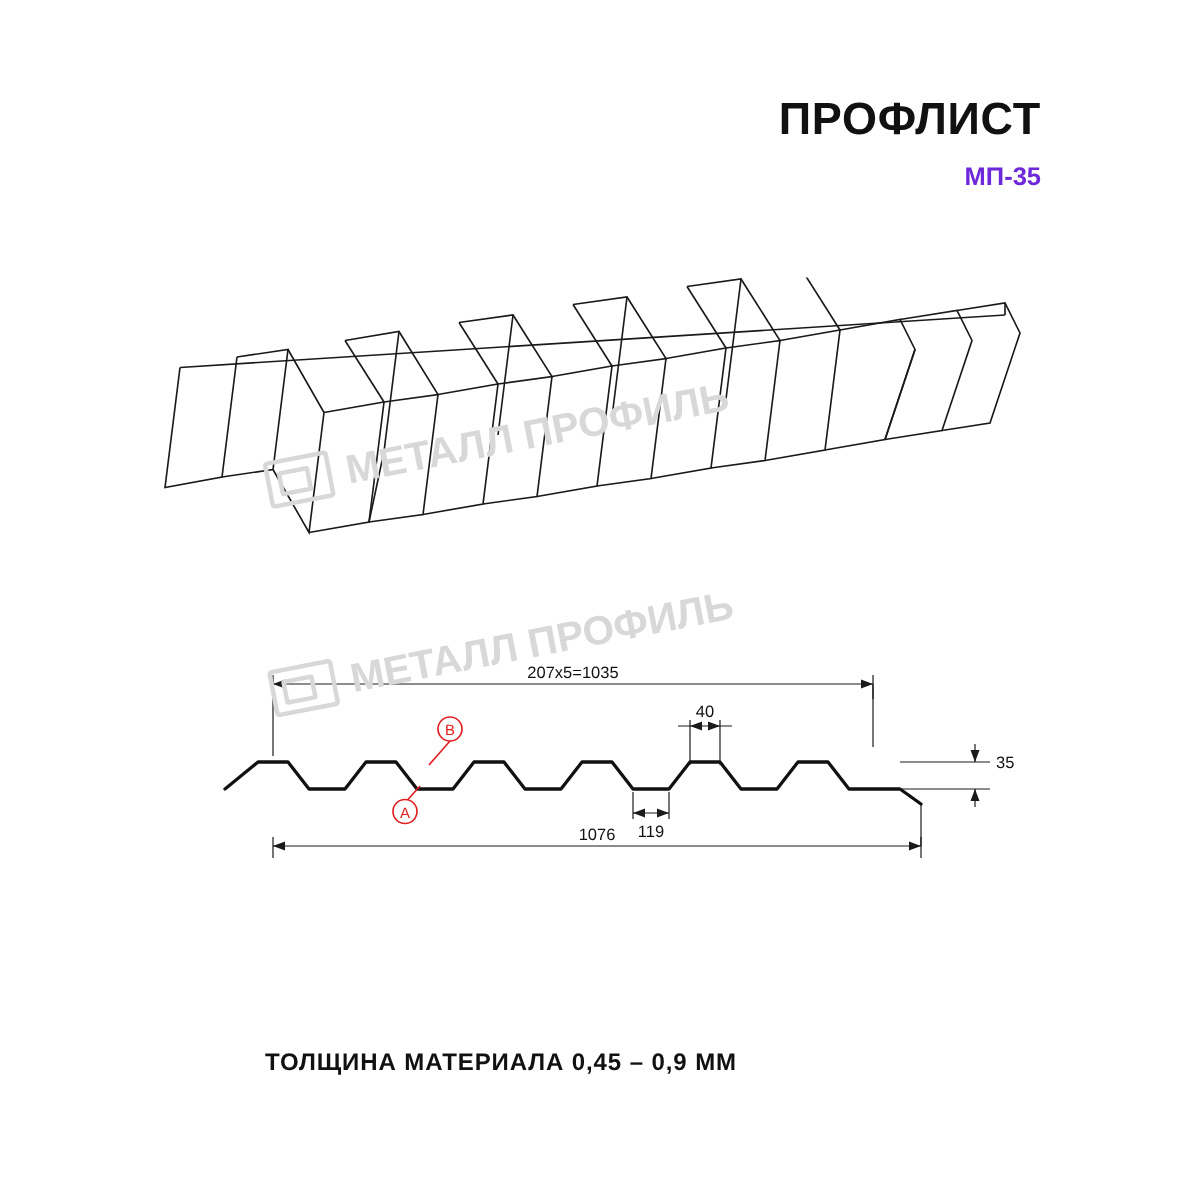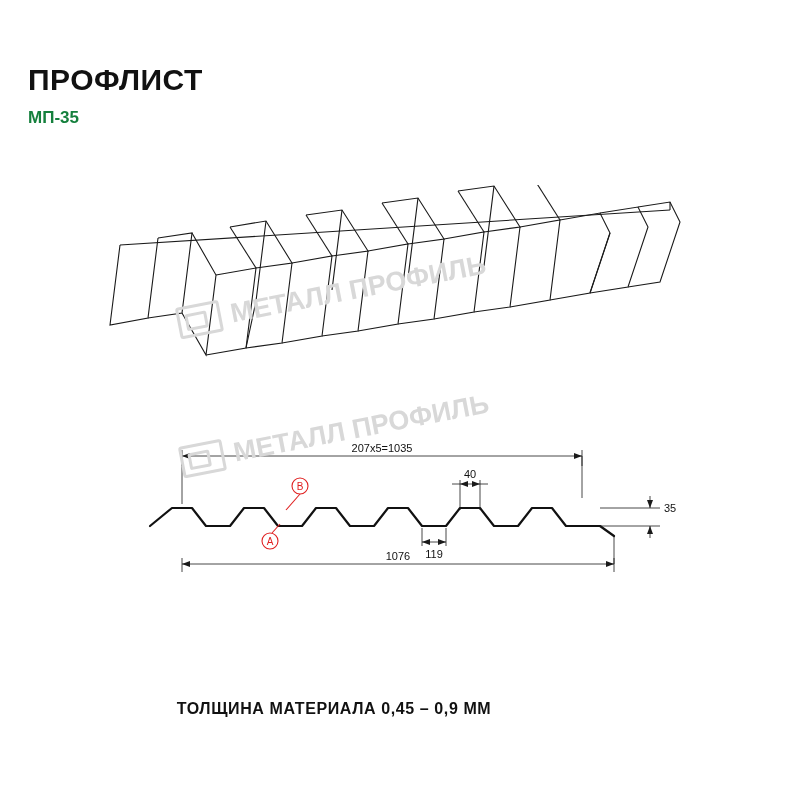--- a/index.html
+++ b/index.html
@@ -18,35 +18,34 @@
   .page {
     position: relative;
     width: 800px;
     height: 800px;
   }
   .title-block {
     position: absolute;
     left: 0;
     top: 62px;
     width: 694px;
-    text-align: left;
-    margin-left: 28px;
+    text-align: right;
   }
   .product-title {
     font-size: 30px;
     font-weight: bold;
     letter-spacing: 0.5px;
     color: #111111;
     margin: 0;
     line-height: 36px;
   }
   .product-model {
     font-size: 17px;
     font-weight: bold;
-    color: #15803d;
+    color: #6d28d9;
     margin: 10px 0 0 0;
     line-height: 20px;
   }
   .iso-wrap {
     position: absolute;
     left: 70px;
     top: 185px;
     width: 660px;
     height: 175px;
   }

